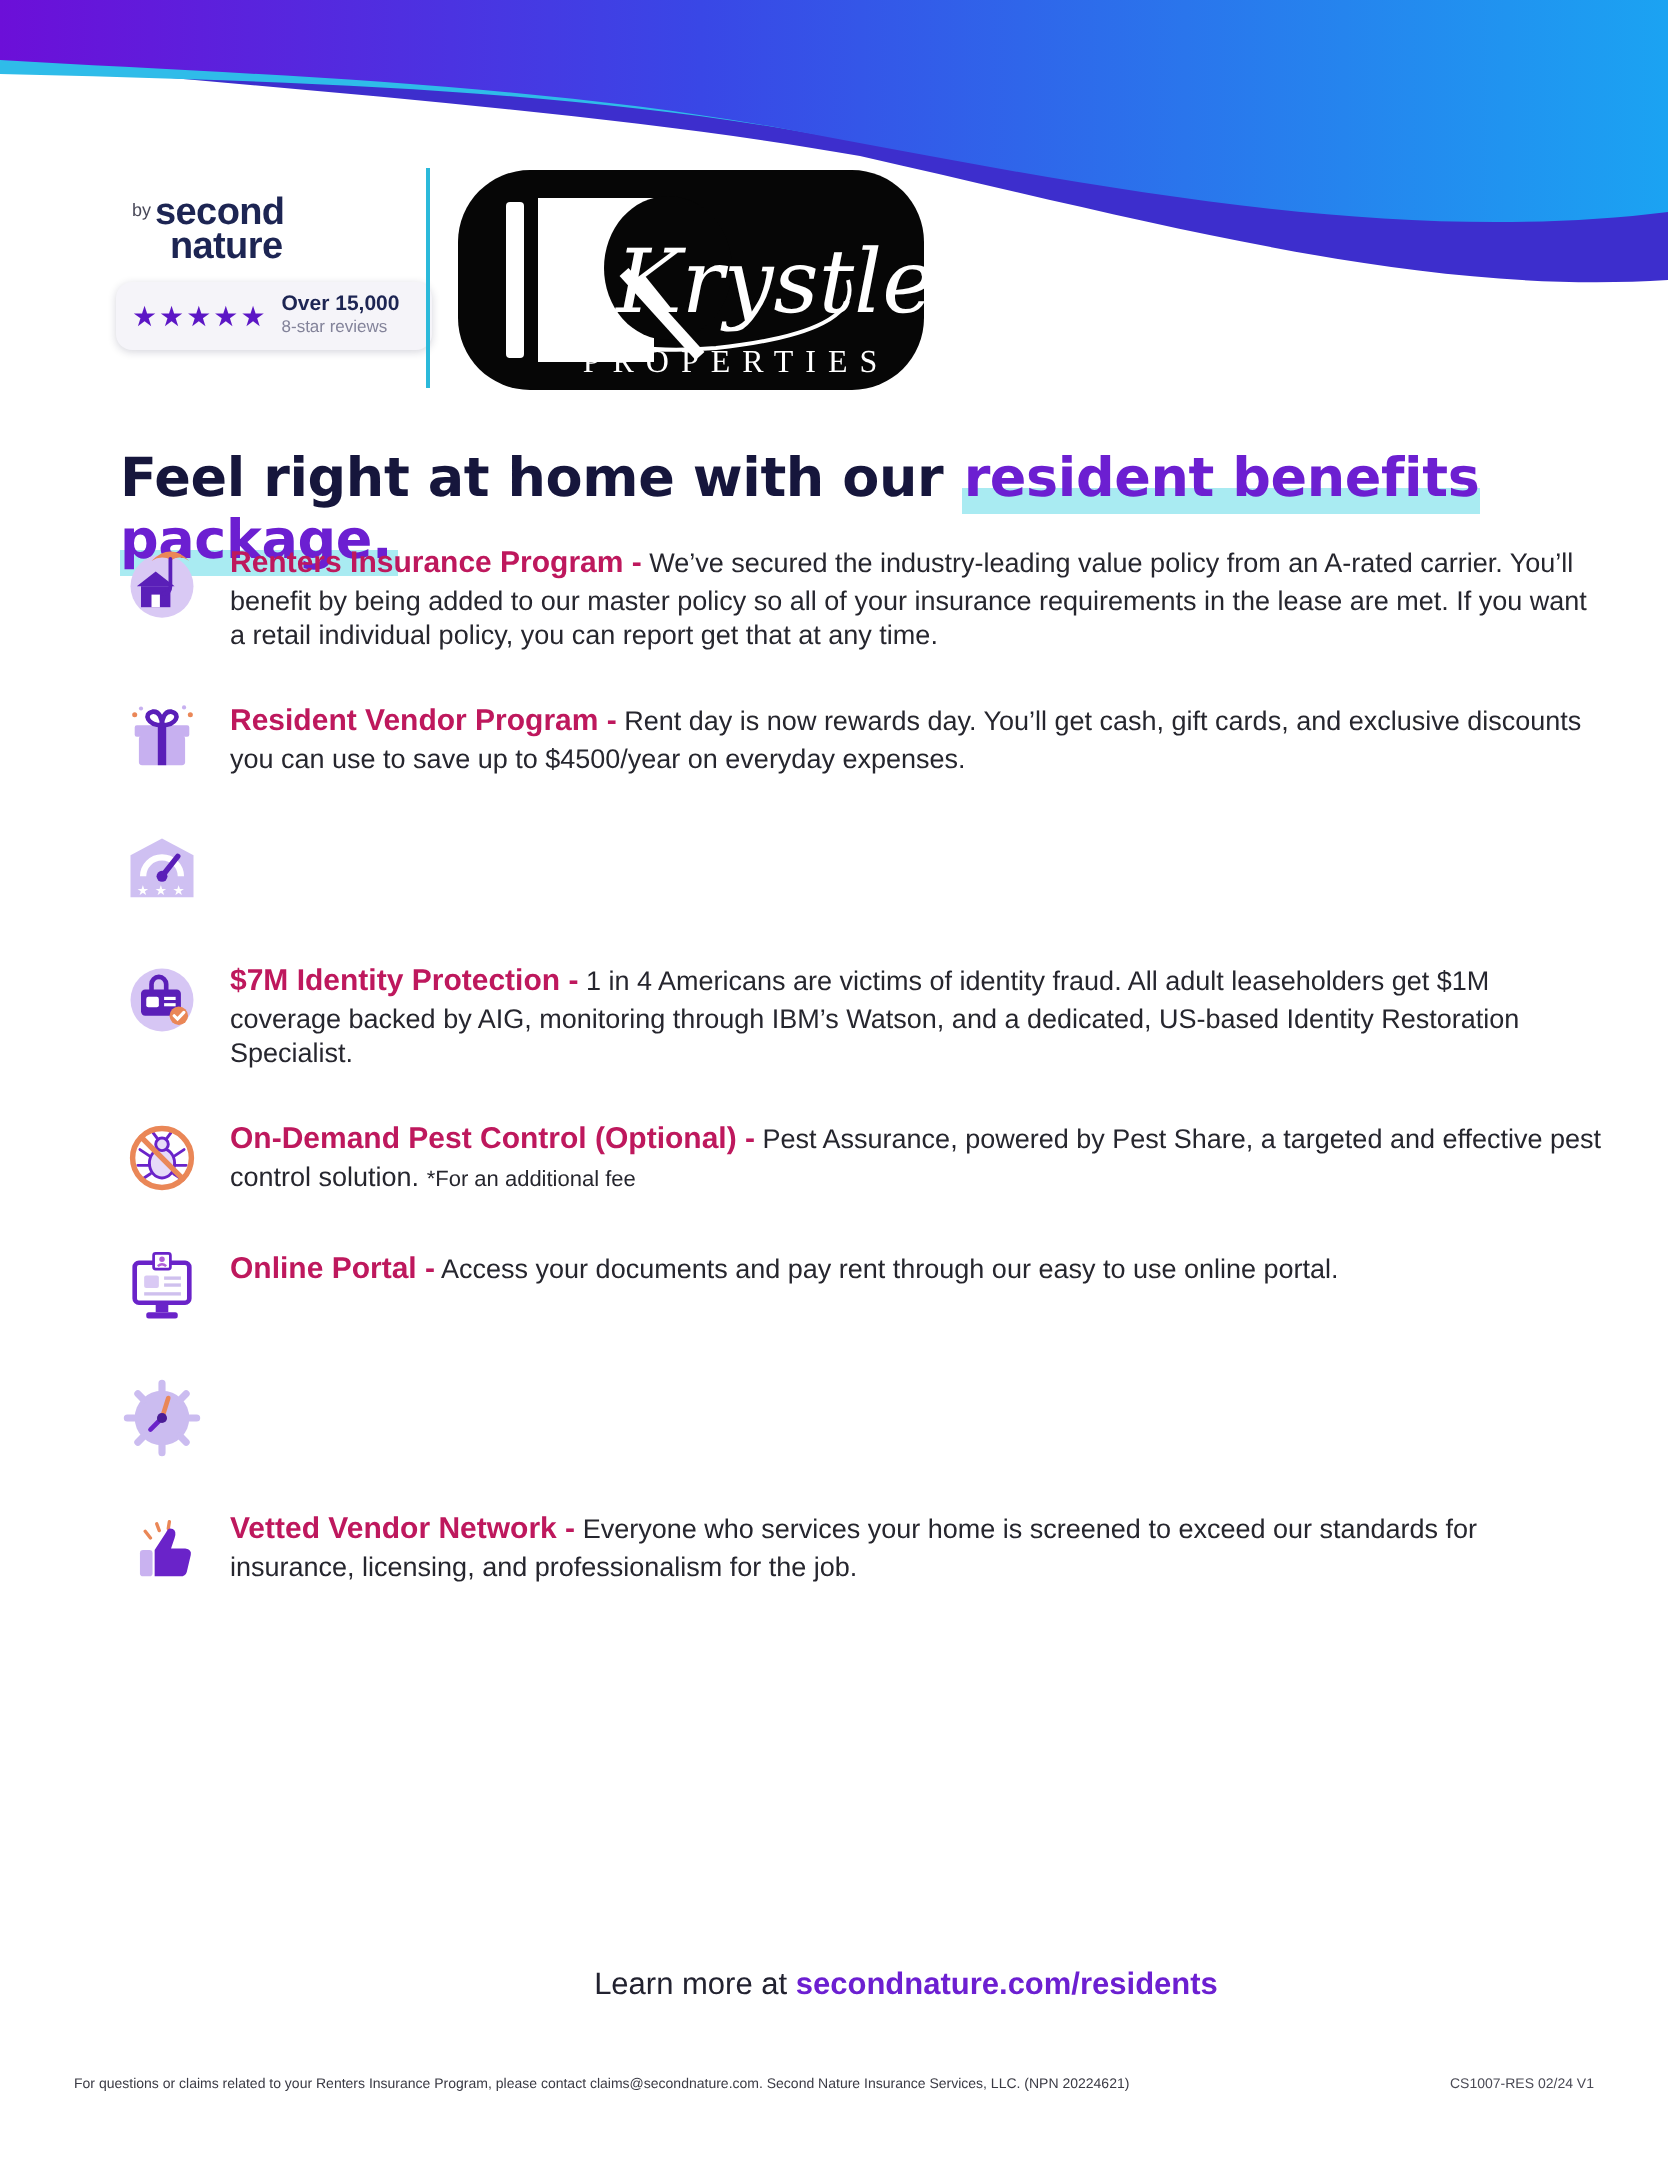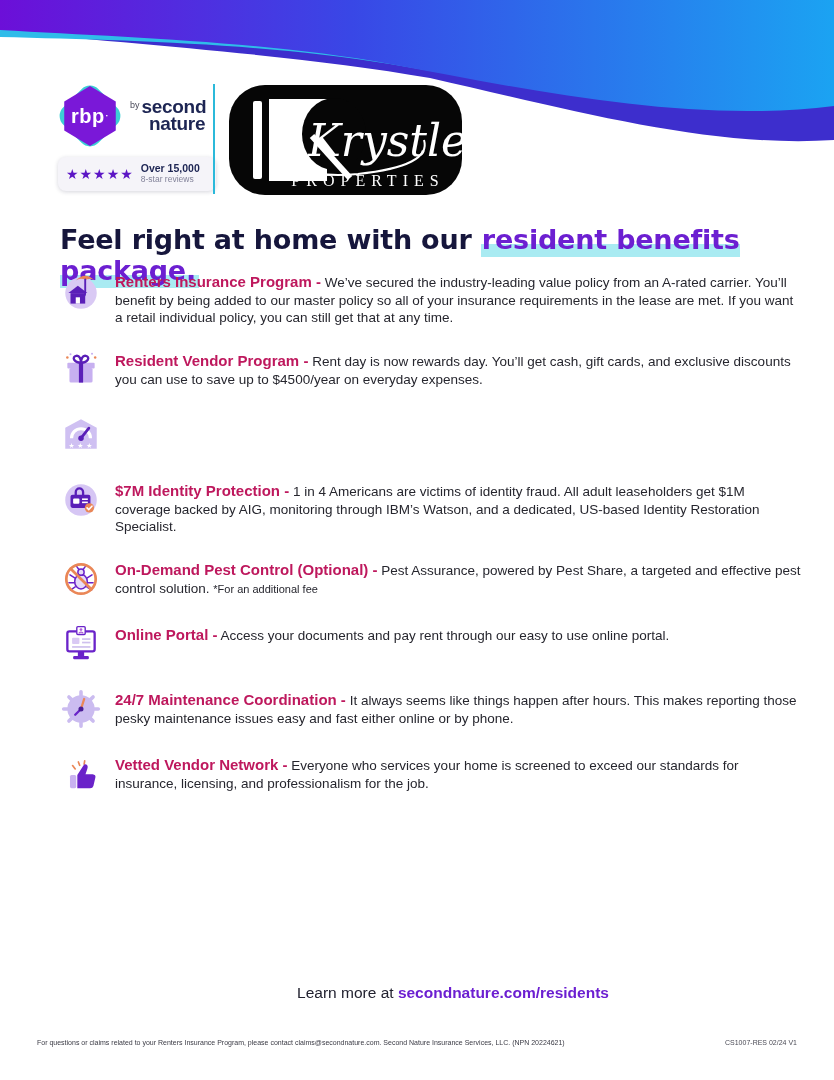--- a/index.html
+++ b/index.html
@@ -66,28 +66,20 @@
     </linearGradient>
   </defs>
   <path fill="#3d2ecd" d="M0 0 H834 V140 C 710 148 580 112 430 78 C 300 55 130 44 0 31 Z"></path>
   <path fill="#2fbce9" d="M0 0 H834 V100 C 690 116 530 88 390 64 C 262 43 118 40 0 37 Z"></path>
   <path fill="url(#wavegrad)" d="M0 0 H834 V106 C 690 124 530 90 390 64 C 262 41 118 37 0 30 Z"></path>
 </svg>
 
 <div class="logo-row">
   <div class="sn-block">
     <div class="rbp-lockup">
-      <div class="rbp-badge">
-        <div class="diamond"></div>
-        <div class="hex"></div>
-        <div class="rbp-text">
-            <span>rbp</span>
-            <span class="rbp-mark">·</span>
-          </div>
-      </div>
       <div class="sn-lockup">
         <span class="sn-by">by</span>
         <div class="sn-name">
           <div class="l1">second</div>
           <div class="l2">nature</div>
         </div>
       </div>
     </div>
     <div class="reviews-pill">
       <span class="stars">★★★★★</span>
@@ -118,21 +110,21 @@
     <span class="icon">
       <svg viewBox="0 0 40 40">
         <circle cx="20" cy="22" r="15" fill="#d9c9f4"></circle>
         <path d="M8 22 L17 15 L26 22 Z" fill="#5a1fb8"></path>
         <rect x="10" y="22" width="14" height="10" fill="#5a1fb8"></rect>
         <rect x="15" y="26" width="4" height="6" fill="#fff"></rect>
         <path d="M15 10 Q24 1 33 10 Q29 7 24.5 9.5 Q19.5 7 15 10 Z" fill="#ea8757"></path>
         <path d="M24 9 v13 q0 3.5 -3.5 3.5" stroke="#5a1fb8" fill="none" stroke-width="1.8" stroke-linecap="round"></path>
       </svg>
     </span>
-    <p class="btext"><span class="btitle">Renters Insurance Program -</span> <span>We’ve secured the industry-leading value policy from an A-rated carrier. You’ll benefit by being added to our master policy so all of your insurance requirements in the lease are met. If you want a retail individual policy, you can still get that at any time.</span></p>
+    <p class="btext"><span class="btitle">Renters Insurance Program -</span> <span>We’ve secured the industry-leading value policy from an A-rated carrier. You’ll benefit by being added to our master policy so all of your insurance requirements in the lease are met. If you want a retail individual policy, you can report get that at any time.</span></p>
   </div>
 
   <div class="benefit">
     <span class="icon">
       <svg viewBox="0 0 40 40">
         <rect x="9" y="18" width="22" height="14" rx="1.5" fill="#c7b0f0"></rect>
         <rect x="7" y="13" width="26" height="5.5" rx="1" fill="#c7b0f0"></rect>
         <rect x="18" y="13" width="4" height="19" fill="#5a1fb8"></rect>
         <path d="M20 13 C 13 13 11 7.5 15.5 6.5 C 18.8 6 20 10 20 13 C 20 10 21.2 6 24.5 6.5 C 29 7.5 27 13 20 13 Z" fill="none" stroke="#5a1fb8" stroke-width="2.2"></path>
         <circle cx="7" cy="8" r="1.2" fill="#ea8757"></circle>
@@ -208,21 +200,20 @@
   <div class="benefit">
     <span class="icon">
       <svg viewBox="0 0 40 40">
         <circle cx="20" cy="20" r="13" fill="#cbbcf0"></circle>
         <path d="M20 3.5 v4 M20 32.5 v4 M3.5 20 h4 M32.5 20 h4 M8.5 8.5 l2.8 2.8 M28.7 28.7 l2.8 2.8 M31.5 8.5 l-2.8 2.8 M11.3 28.7 l-2.8 2.8" stroke="#cbbcf0" stroke-width="3.4" stroke-linecap="round"></path>
         <path d="M20 20 L14.5 25.5" stroke="#6a23c9" stroke-width="2.2" stroke-linecap="round"></path>
         <path d="M20 20 L23 10.5" stroke="#ea8757" stroke-width="2.2" stroke-linecap="round"></path>
         <circle cx="20" cy="20" r="2.4" fill="#4a1d96"></circle>
       </svg>
     </span>
-    <p class="btext"><span class="btitle">24/7 Maintenance Coordination -</span> <span>It always seems like things happen after hours. This makes reporting those pesky maintenance issues easy and fast either online or by phone.</span></p>
   </div>
 
   <div class="benefit">
     <span class="icon">
       <svg viewBox="0 0 40 40">
         <path d="M12 12 l2.5 3.2 M17.5 8.5 l1.2 3.2 M23.5 7.5 l-.5 3.2" stroke="#ea8757" stroke-width="1.6" stroke-linecap="round"></path>
         <rect x="9.5" y="21" width="6" height="12.5" rx="1.5" fill="#c9b2f0"></rect>
         <path d="M16.5 33.5 V21 l5.5 -8.5 q1 -2.6 3.1 -1.5 q2 1 .9 4.2 l-1.7 5 h6.8 q3.2 .5 2.6 3.1 l-1.9 8.1 q-.6 2.1 -3.1 2.1 z" fill="#6a23c9"></path>
       </svg>
     </span>

